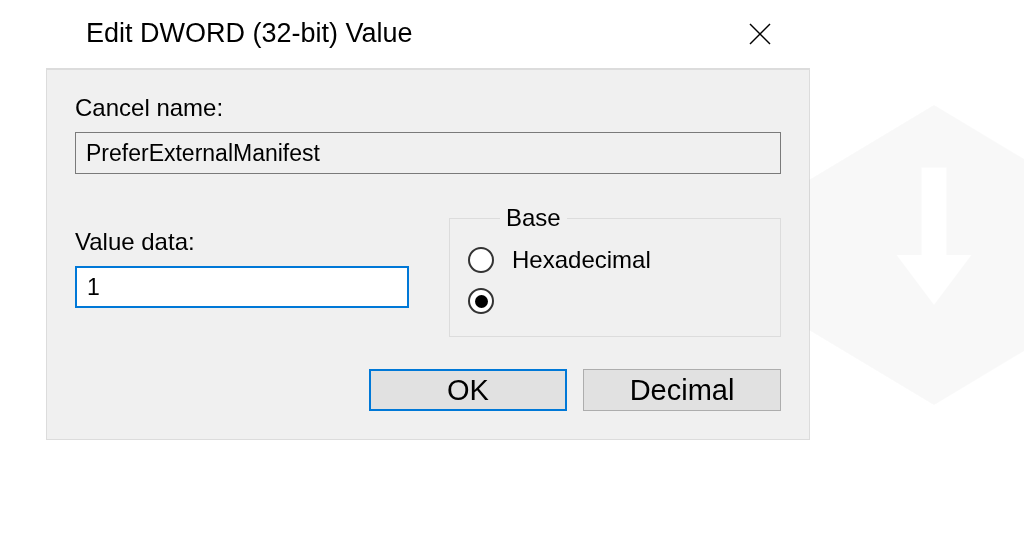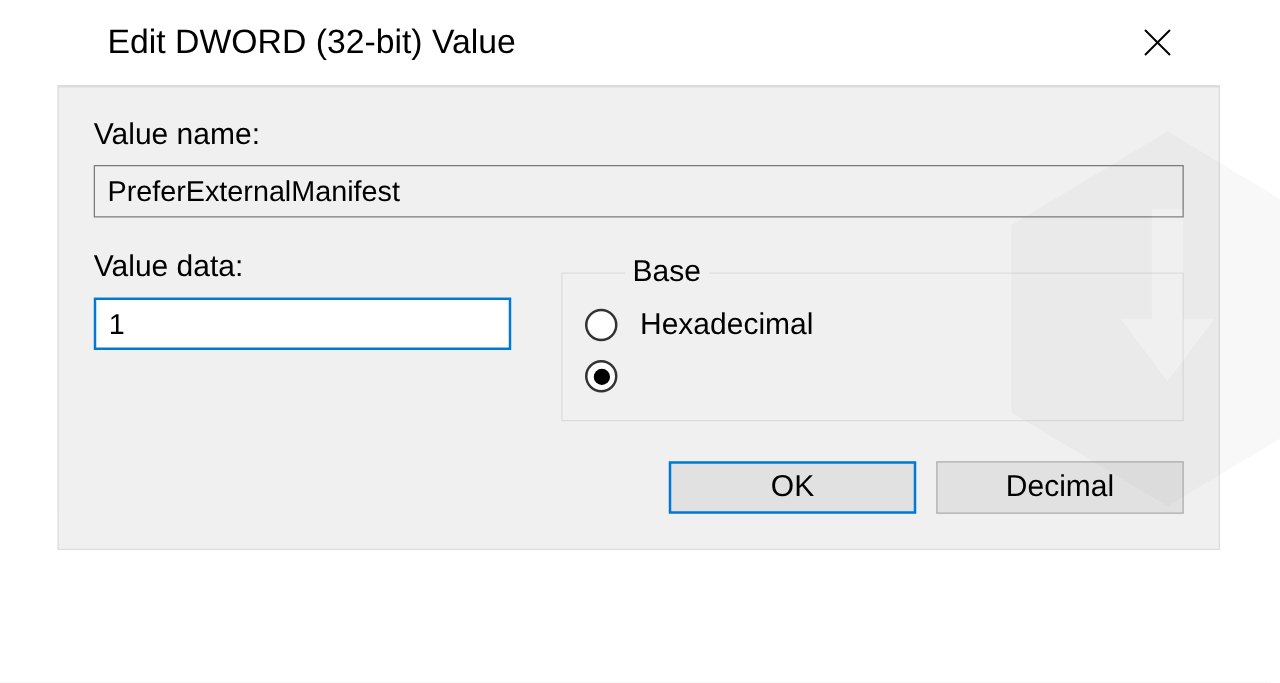--- a/index.html
+++ b/index.html
@@ -12,21 +12,21 @@
       height: 546px;
       background: #ffffff;
       font-family: "Segoe UI", Tahoma, sans-serif;
       position: relative;
       overflow: hidden;
     }
     .dialog-wrap {
       position: absolute;
       left: 46px;
       top: 0;
-      width: 930px;
+      width: 764px;
     }
     .title-bar {
       display: flex;
       justify-content: space-between;
       align-items: flex-start;
       padding: 18px 34px 18px 40px;
       background: #ffffff;
     }
     .title-text {
       font-size: 27px;
@@ -65,20 +65,21 @@
     }
     .lower-row {
       display: flex;
       margin-top: 26px;
       gap: 40px;
       align-items: flex-start;
     }
     .value-data-col {
       flex: 0 0 auto;
       width: 334px;
+      margin-top: 28px;
     }
     .value-data-input {
       width: 100%;
       height: 42px;
       border: 2px solid #0078d7;
       background: #ffffff;
       font-size: 23px;
       padding: 4px 10px;
       color: #000;
       font-family: inherit;
@@ -128,21 +129,21 @@
     }
     .button-row {
       display: flex;
       justify-content: flex-end;
       gap: 16px;
       margin-top: 32px;
     }
     .btn {
       width: 198px;
       height: 42px;
-      font-size: 24px;
+      font-size: 29px;
       font-family: inherit;
       background: #e1e1e1;
       border: 1.5px solid #adadad;
       cursor: pointer;
       text-align: center;
     }
     .btn-primary {
       border: 2.5px solid #0078d7;
     }
     
@@ -166,21 +167,21 @@
     <div class="close-btn">
       <svg class="close-svg" width="26" height="26" viewBox="0 0 26 26">
         <line x1="3" y1="3" x2="23" y2="23"></line>
         <line x1="23" y1="3" x2="3" y2="23"></line>
       </svg>
     </div>
   </div>
 
   <div class="dialog-body">
 
-    <div class="field-label">Value name:</div>
+    <div class="field-label">Cancel name:</div>
     <input class="value-name-input" type="text" readonly="" value="PreferExternalManifest" style="">
 
     <div class="lower-row">
 
       <div class="value-data-col">
         <div class="field-label">Value data:</div>
         <input class="value-data-input" type="text" value="1" style="">
       </div>
 
       <fieldset class="base-fieldset">

